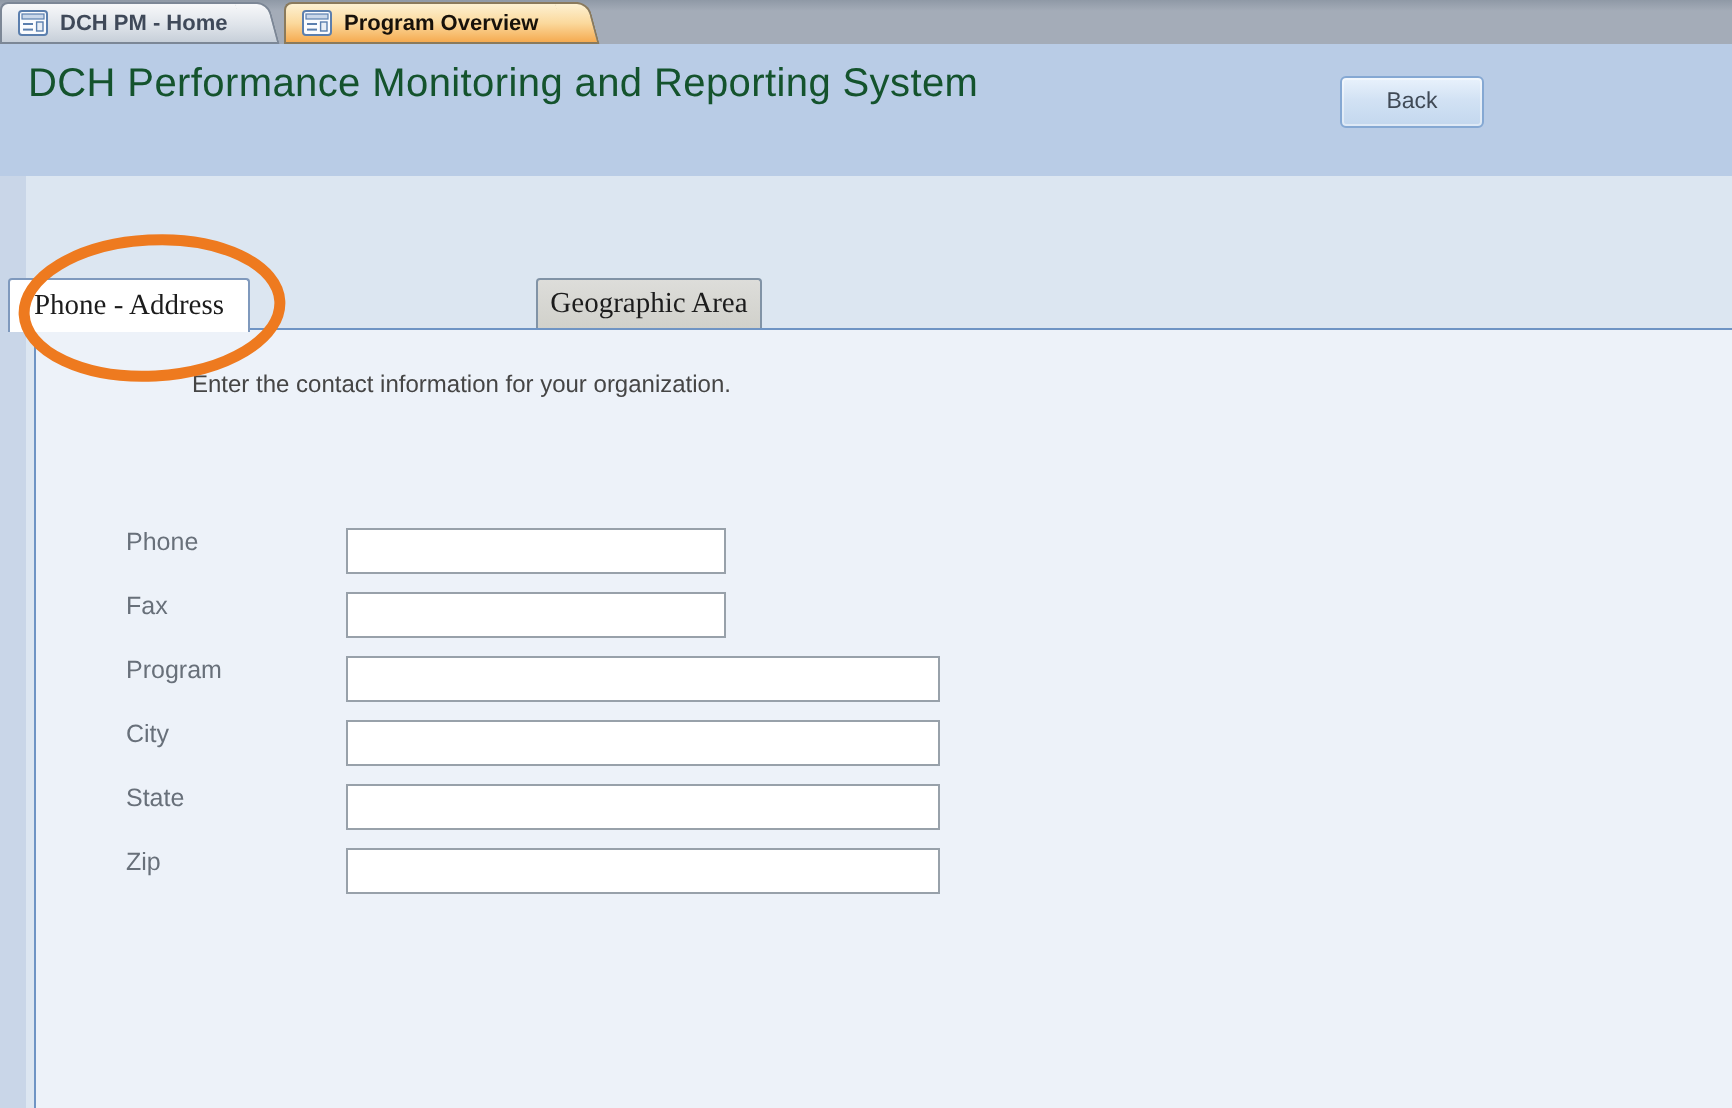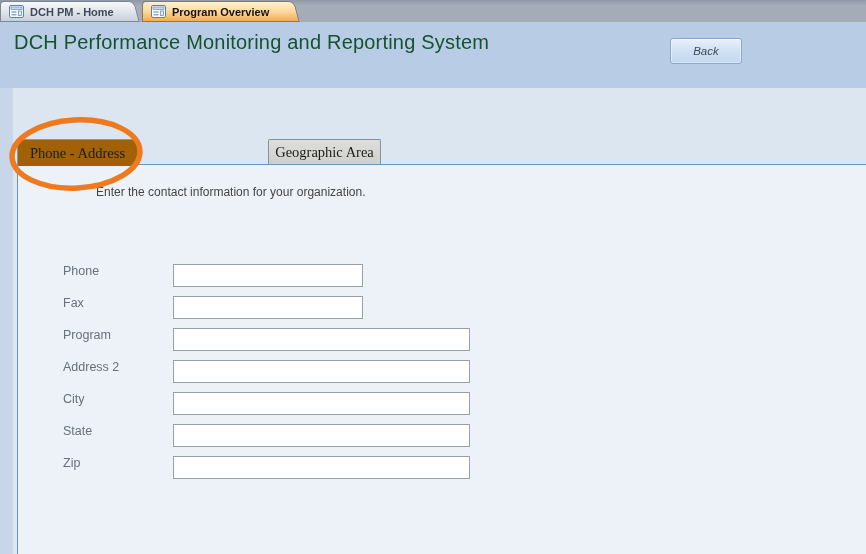--- a/index.html
+++ b/index.html
@@ -46,40 +46,39 @@
   
   .header { position:absolute; top:22px; left:0; width:100%; height:66px; background:#b9cce6; }
   .page-title { position:absolute; left:14px; top:9px; font-size:20px; letter-spacing:.2px; color:#14532d; }
   .back-button {
     position:absolute; right:124px; top:16px; width:72px; height:26px;
     background:linear-gradient(#e9f2fc, #d2e2f4 45%, #c3d7ee);
     border:1px solid #85a8d3; border-radius:3px;
     font-family:"Liberation Sans", sans-serif;
     font-size:11.5px; color:#404a56; cursor:pointer;
     box-shadow:0 0 0 1px rgba(255,255,255,.45) inset;
-    font-style:italic;
   }
 
   
   .form-area { position:absolute; top:88px; left:13px; right:0; bottom:0; background:#dce6f1; }
   .tab-content {
     position:absolute; top:164px; left:17px; right:0; bottom:0;
     background:#edf2f9; border-top:1px solid #6f94c4; border-left:1px solid #6f94c4;
   }
 
   
   .ctl-tab {
     position:absolute; top:139px; height:25px; box-sizing:border-box;
     border:1px solid #8193a6; border-bottom:none; border-radius:2px 2px 0 0;
     display:flex; align-items:center; justify-content:center;
     font-family:"Liberation Serif", "DejaVu Serif", serif;
     font-size:14.5px; color:#1c1c1c; cursor:pointer; z-index:2;
   }
   .ctl-tab.active {
-    left:17px; width:121px; height:27px; background:#a16207;
+    left:4px; width:121px; height:27px; background:#ffffff;
     border-color:#7f99bd; z-index:3;
   }
   .ctl-tab.t2 { left:139px; width:128px; background:linear-gradient(#ddddda, #d1d1cb); }
   .ctl-tab.t3 { left:268px; width:113px; background:linear-gradient(#ddddda, #d1d1cb); }
 
   .instruction { position:absolute; left:96px; top:185px; font-size:12px; color:#454545; }
 
   
   .rows { position:absolute; left:63px; top:264px; }
   .field-row { display:flex; align-items:flex-start; height:23px; margin-bottom:9px; }
@@ -150,24 +149,20 @@
     </div>
     <div class="field-row">
       <span class="f-label">Fax</span>
       <input class="narrow" type="text" value="" style="">
     </div>
     <div class="field-row">
       <span class="f-label">Program</span>
       <input class="wide" type="text" value="" style="">
     </div>
     <div class="field-row">
-      <span class="f-label">Address 2</span>
-      <input class="wide" type="text" value="" style="">
-    </div>
-    <div class="field-row">
       <span class="f-label">City</span>
       <input class="wide" type="text" value="" style="">
     </div>
     <div class="field-row">
       <span class="f-label">State</span>
       <input class="wide" type="text" value="" style="">
     </div>
     <div class="field-row">
       <span class="f-label">Zip</span>
       <input class="wide" type="text" value="" style="">

